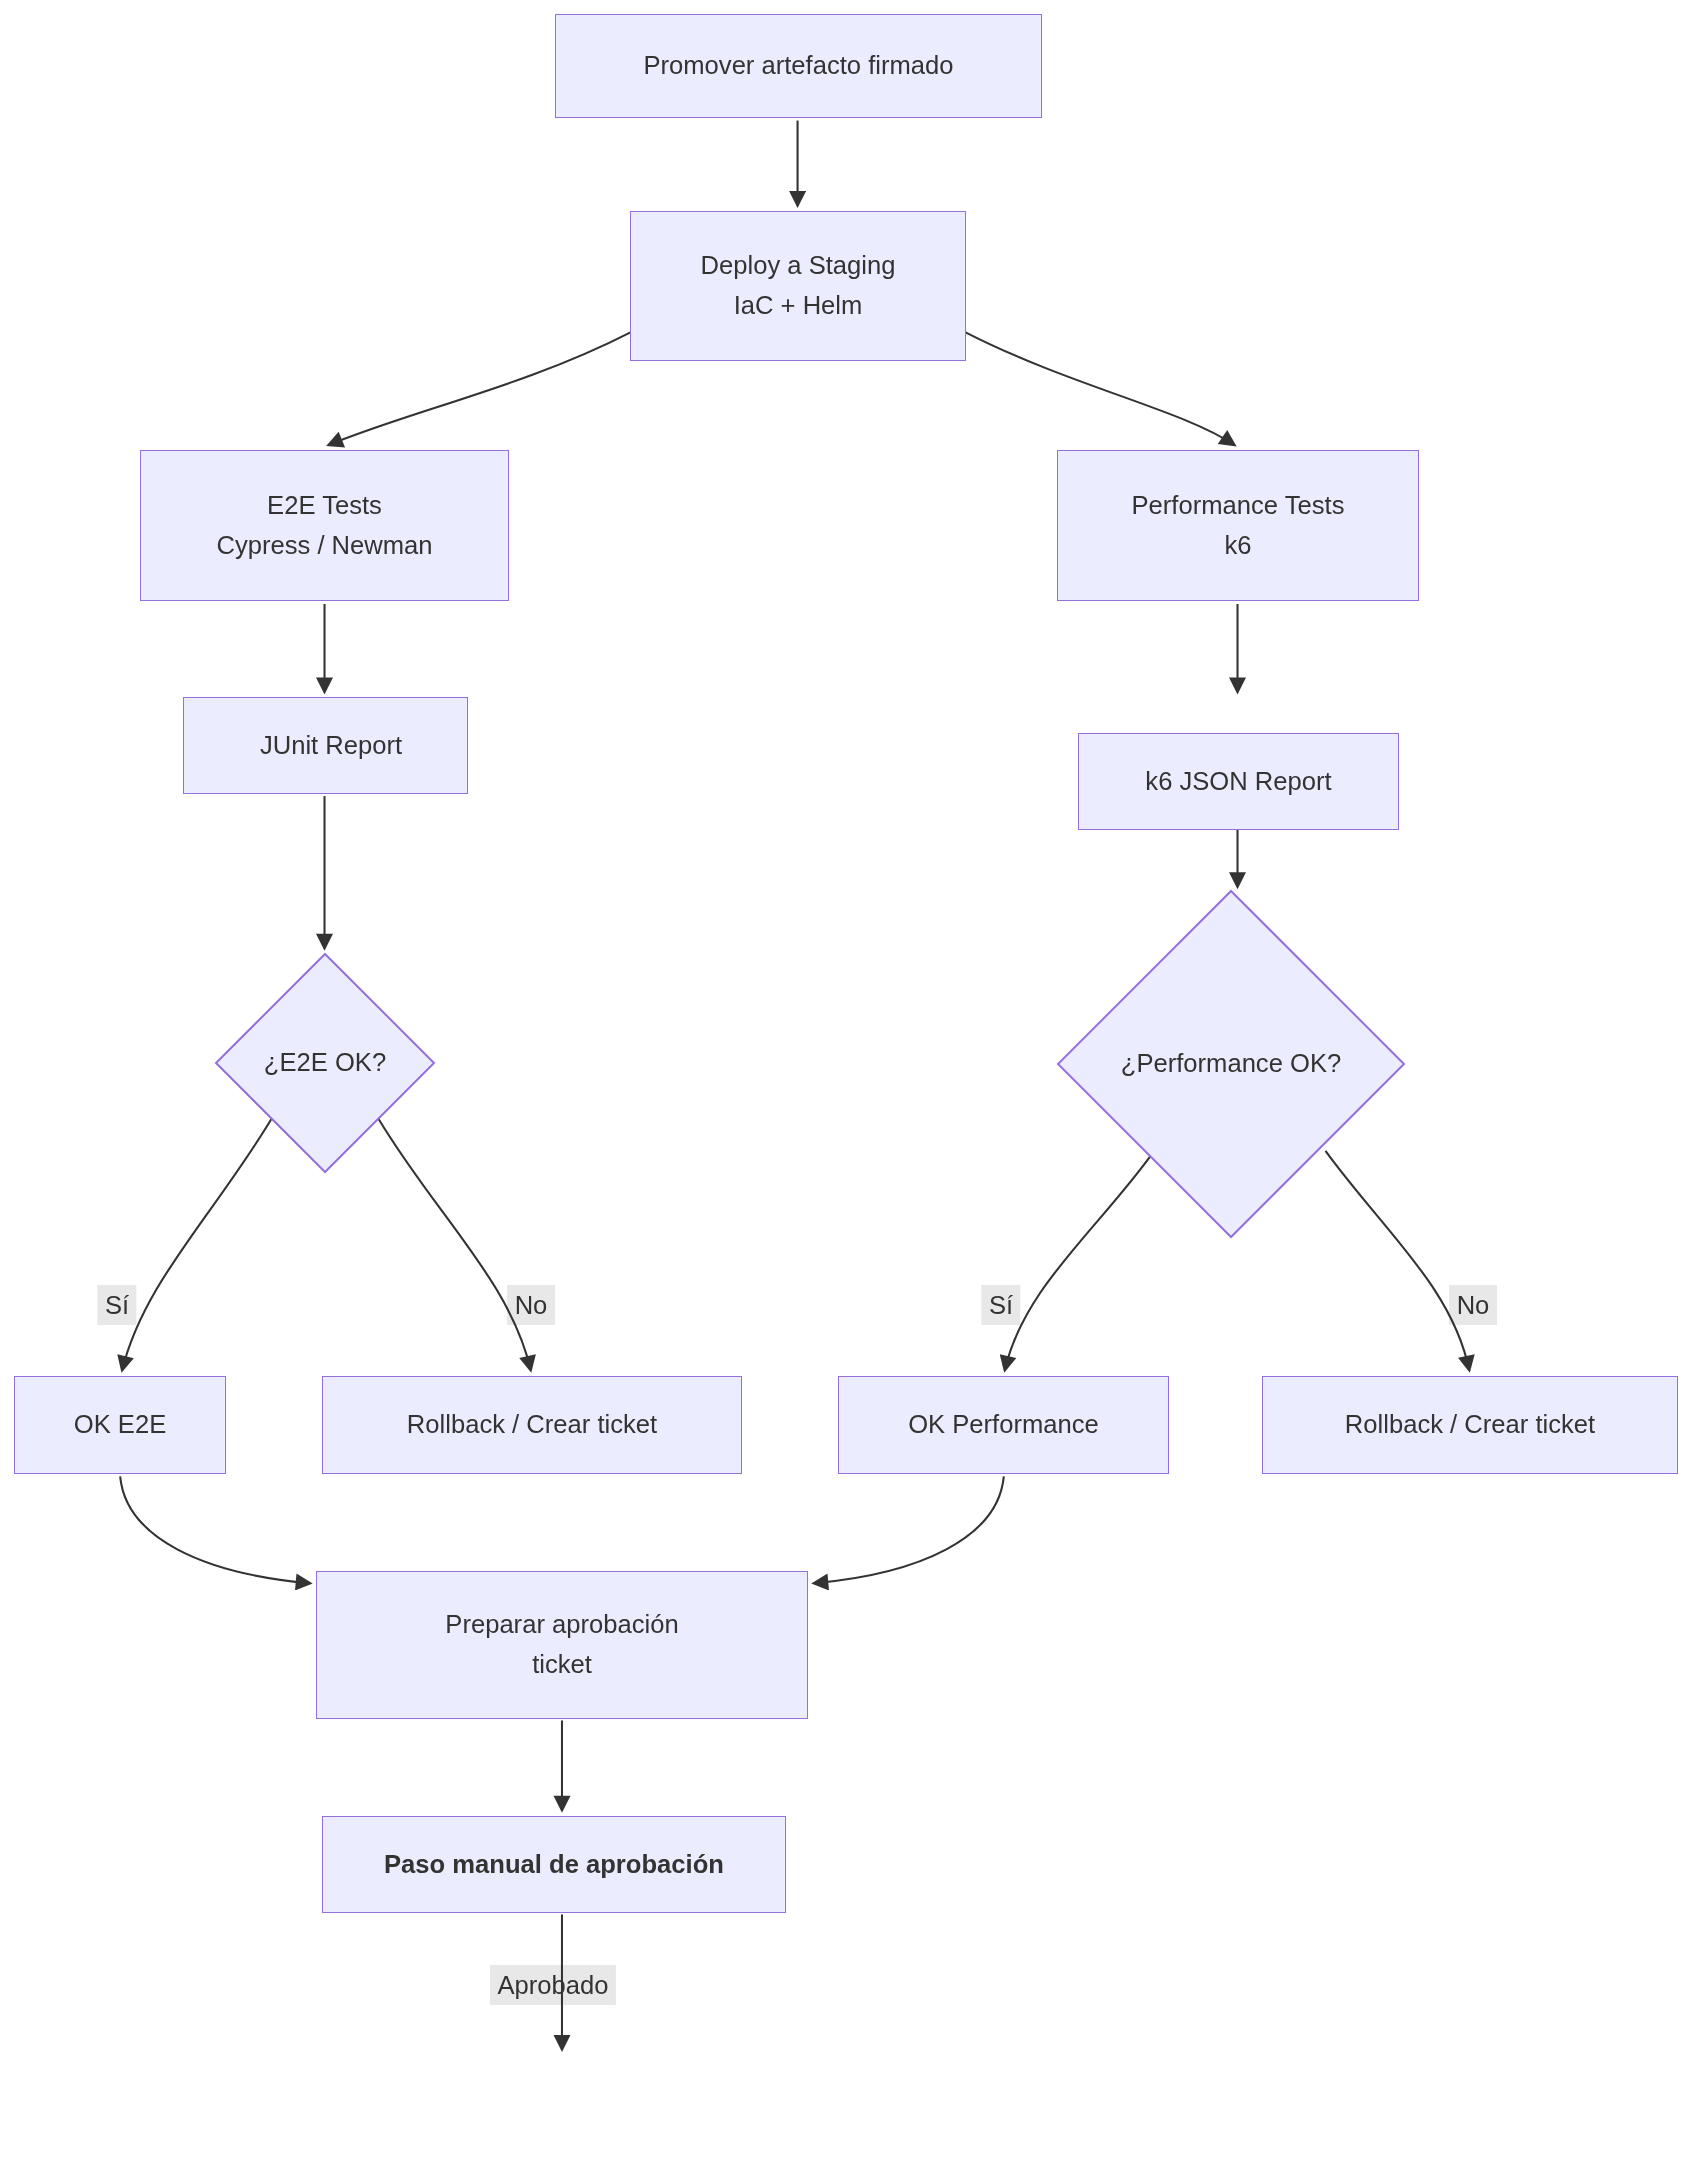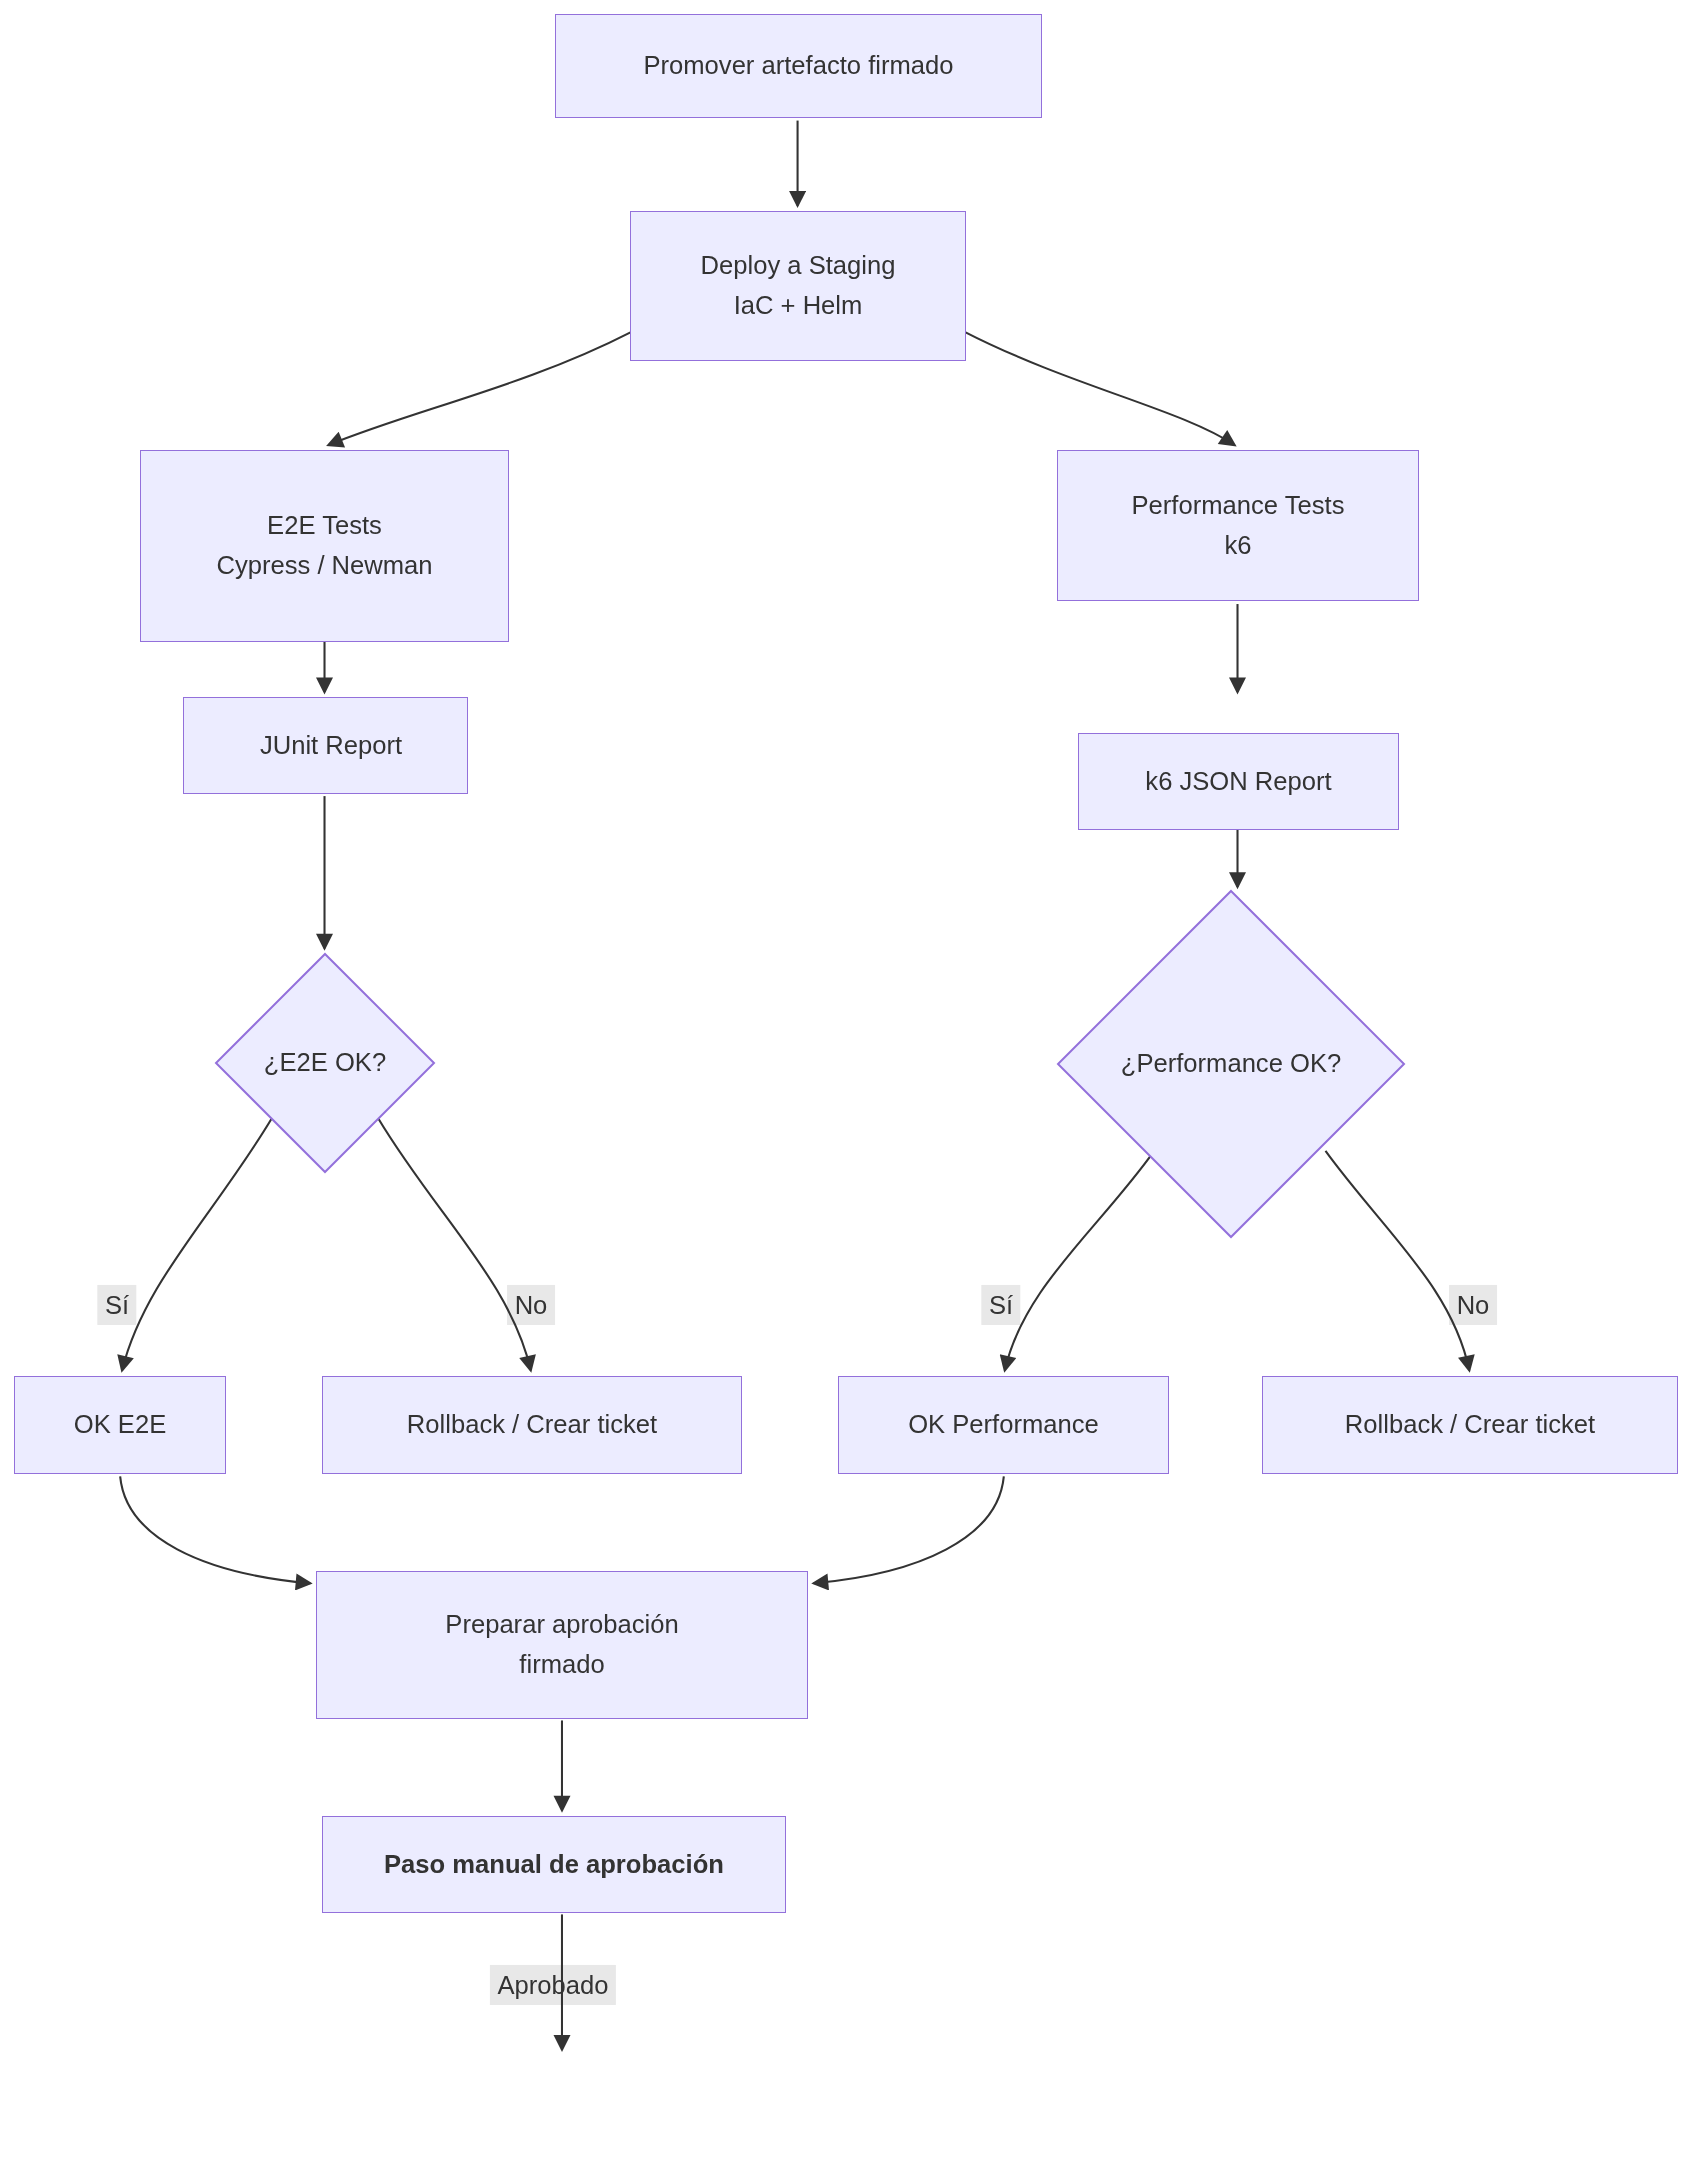--- a/index.html
+++ b/index.html
@@ -102,21 +102,21 @@
 
   <div class="node" style="left:555px; top:14px; width:487px; height:104px;">
     <span class="line">Promover artefacto firmado</span>
   </div>
 
   <div class="node" style="left:630px; top:211px; width:336px; height:150px;">
     <span class="line">Deploy a Staging</span>
     <span class="line">IaC + Helm</span>
   </div>
 
-  <div class="node" style="left:140px; top:450px; width:369px; height:192px;">
+  <div class="node" style="left:140px; top:450px; width:369px; height:151px;">
     <span class="line">E2E Tests</span>
     <span class="line">Cypress / Newman</span>
   </div>
 
   <div class="node" style="left:1057px; top:450px; width:362px; height:151px;">
     <span class="line">Performance Tests</span>
     <span class="line">k6</span>
   </div>
 
   <div class="node" style="left:183px; top:697px; width:285px; height:97px;padding-left:11px;">
@@ -152,21 +152,21 @@
   <div class="node" style="left:838px; top:1376px; width:331px; height:98px;">
     <span class="line">OK Performance</span>
   </div>
 
   <div class="node" style="left:1262px; top:1376px; width:416px; height:98px;">
     <span class="line">Rollback / Crear ticket</span>
   </div>
 
   <div class="node" style="left:316px; top:1571px; width:492px; height:148px;">
     <span class="line">Preparar aprobación</span>
-    <span class="line">firmado</span>
+    <span class="line">ticket</span>
   </div>
 
   <div class="node" style="left:322px; top:1816px; width:464px; height:97px;font-weight:bold;">
     <span class="line">Paso manual de aprobación</span>
   </div>
 
 
 </div>
 
 

